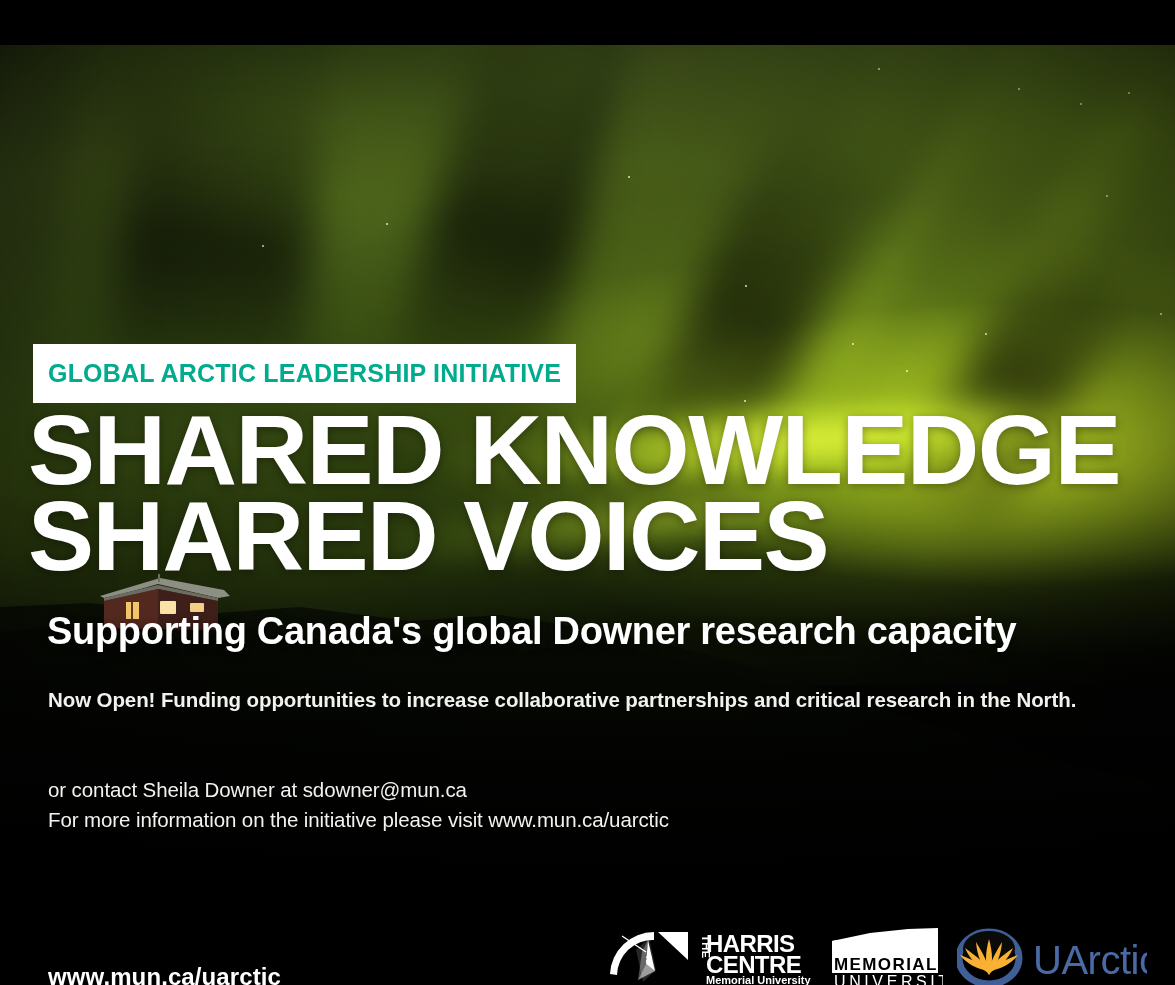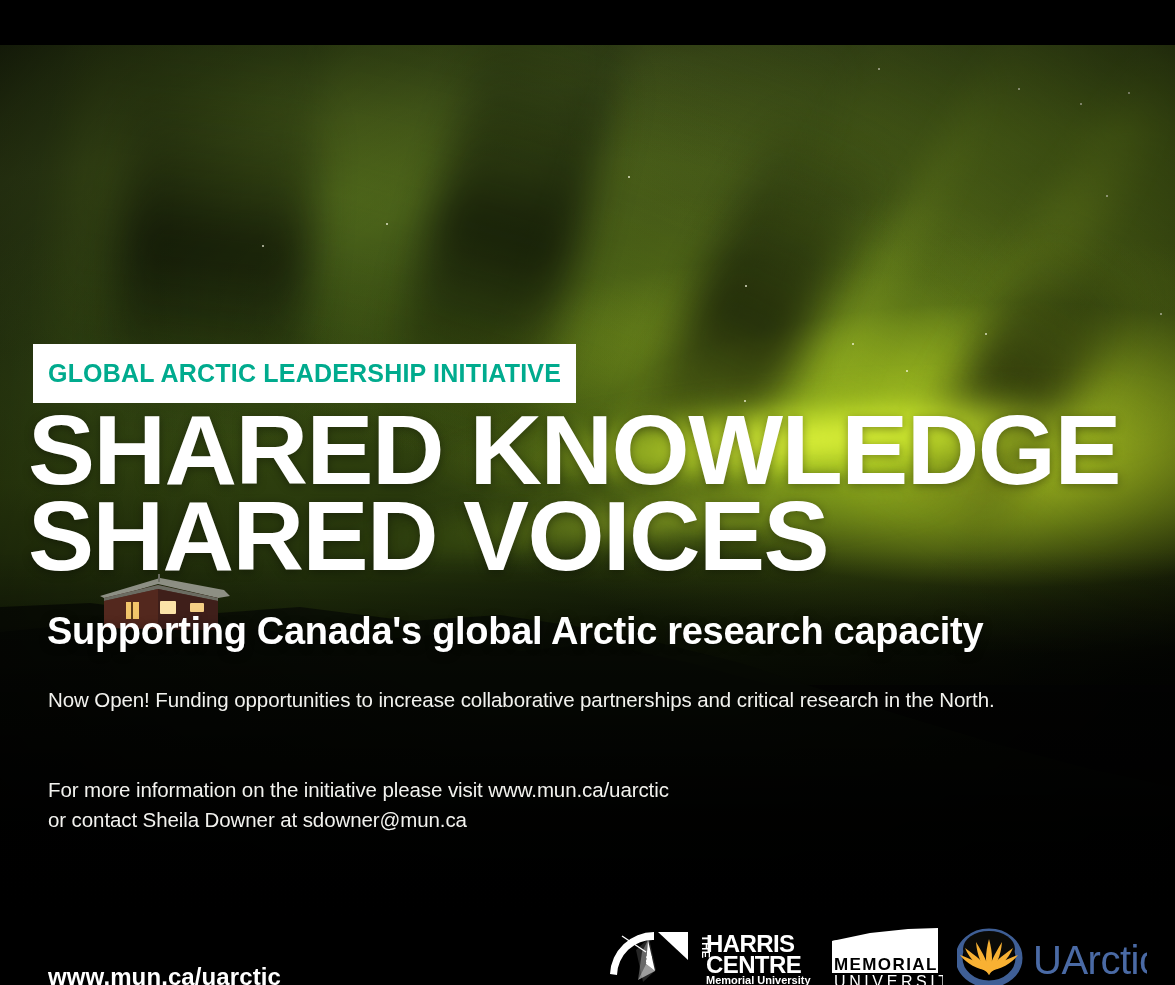--- a/index.html
+++ b/index.html
@@ -144,21 +144,21 @@
 
   .body-block {
     position:absolute; left:48px; top:640px;
     color:#f2f2ee;
     font-family:"Liberation Sans", sans-serif;
     font-weight:400;
     font-size:20.5px;
     line-height:30px;
     letter-spacing:-0.1px;
   }
-  .body-block p { white-space:nowrap; }
+  .body-block p { white-space:nowrap;font-weight:bold; }
 
   .contact-block {
     position:absolute; left:48px; top:730px;
     color:#f2f2ee;
     font-family:"Liberation Sans", sans-serif;
     font-weight:400;
     font-size:20.5px;
     line-height:30px;
     letter-spacing:-0.1px;
   }
@@ -262,29 +262,29 @@
 
     <div class="eyebrow-banner">
       <span class="eyebrow-text">GLOBAL ARCTIC LEADERSHIP INITIATIVE</span>
     </div>
 
     <div class="headline">
       <span class="hl-line" style="display: inline-block; transform: scaleX(1.01484); transform-origin: left center;">SHARED KNOWLEDGE</span>
       <span class="hl-line" style="display: inline-block; text-align: right;">SHARED VOICES</span>
     </div>
 
-    <div class="subhead">Supporting Canada's global Arctic research capacity</div>
+    <div class="subhead">Supporting Canada's global Downer research capacity</div>
 
     <div class="body-block">
       <p>Now Open! Funding opportunities to increase collaborative partnerships and critical research in the North.</p>
     </div>
 
     <div class="contact-block">
+      <p>or contact Sheila Downer at sdowner@mun.ca</p>
       <p>For more information on the initiative please visit www.mun.ca/uarctic</p>
-      <p>or contact Sheila Downer at sdowner@mun.ca</p>
     </div>
 
     <div class="footer-url">www.mun.ca/uarctic</div>
 
     <div class="logo-row">
 
       <div class="logo-harris">
         <svg width="222" height="56" viewBox="0 0 222 56" aria-hidden="true">
 
           <g>

